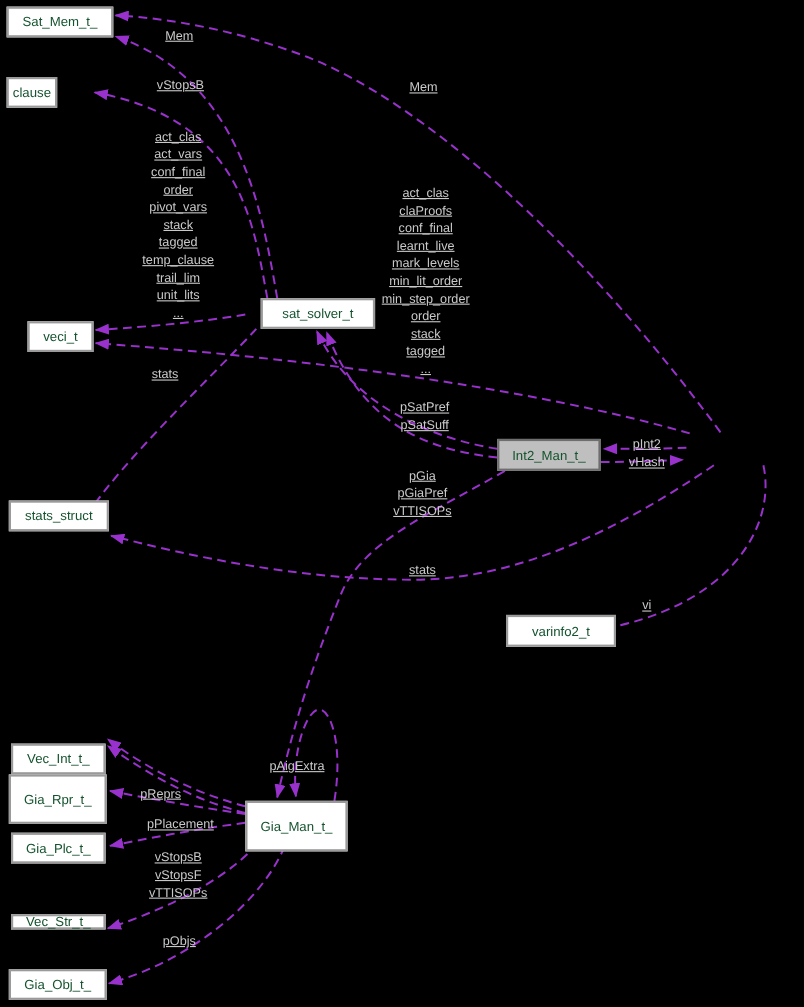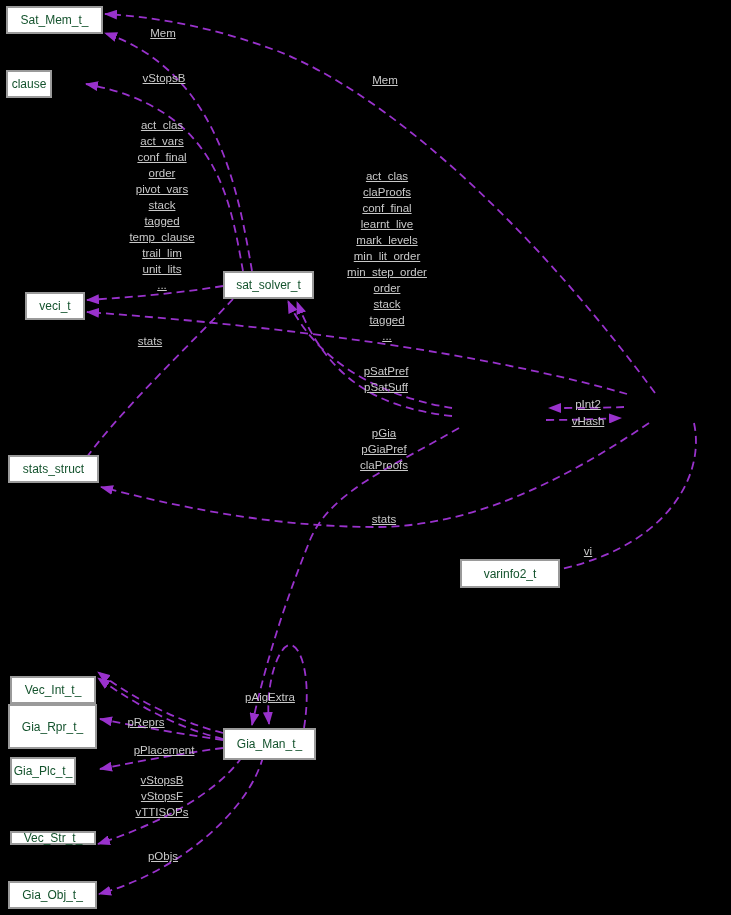--- a/index.html
+++ b/index.html
@@ -50,27 +50,28 @@
       <path d="M 223,740 C 182,734 140,727 100,719" marker-end="url(#arr)"></path>
       <path d="M 223,748 C 183,753 140,761 100,769" marker-end="url(#arr)"></path>
       <path d="M 242,757 C 215,795 158,824 98,844" marker-end="url(#arr)"></path>
       <path d="M 263,757 C 248,812 178,872 99,894" marker-end="url(#arr)"></path>
     </g>
   </svg>
 
   <div class="node" style="left:6px;top:6px;width:97px;height:28px">Sat_Mem_t_</div>
   <div class="node" style="left:6px;top:70px;width:46px;height:28px">clause</div>
   <div class="node" style="left:25px;top:292px;width:60px;height:28px">veci_t</div>
-  <div class="node" style="left:223px;top:271px;width:91px;height:28px">sat_solver_t</div>
+  <div class="node" style="left:237px;top:271px;width:104px;height:28px">sat_solver_t</div>
   <div class="node" style="left:8px;top:455px;width:91px;height:28px">stats_struct</div>
+  <div class="node main" style="left:452px;top:399px;width:94px;height:29px">Int2_Man_t_</div>
   <div class="node" style="left:460px;top:559px;width:100px;height:29px">varinfo2_t</div>
   <div class="node" style="left:10px;top:676px;width:86px;height:28px">Vec_Int_t_</div>
   <div class="node" style="left:8px;top:704px;width:89px;height:45px">Gia_Rpr_t_</div>
-  <div class="node" style="left:10px;top:757px;width:66px;height:28px">Gia_Plc_t_</div>
-  <div class="node" style="left:223px;top:728px;width:93px;height:32px">Gia_Man_t_</div>
+  <div class="node" style="left:10px;top:757px;width:86px;height:28px">Gia_Plc_t_</div>
+  <div class="node" style="left:223px;top:728px;width:93px;height:46px">Gia_Man_t_</div>
   <div class="node" style="left:10px;top:831px;width:86px;height:14px">Vec_Str_t_</div>
   <div class="node" style="left:8px;top:881px;width:89px;height:28px">Gia_Obj_t_</div>
 
   <div class="elabel" style="left:163px;top:25px">Mem</div>
   <div class="elabel" style="left:164px;top:70px">vStopsB</div>
   <div class="elabel" style="left:162px;top:117px">act_clas
 act_vars
 conf_final
 order
 pivot_vars
@@ -93,21 +94,21 @@
 tagged
 ...</div>
   <div class="elabel" style="left:150px;top:333px">stats</div>
   <div class="elabel" style="left:384px;top:511px">stats</div>
   <div class="elabel" style="left:386px;top:363px">pSatPref
 pSatSuff</div>
   <div class="elabel" style="left:588px;top:396px">pInt2</div>
   <div class="elabel" style="left:588px;top:413px">vHash</div>
   <div class="elabel" style="left:384px;top:425px">pGia
 pGiaPref
-claProofs</div>
+vTTISOPs</div>
   <div class="elabel" style="left:588px;top:543px">vi</div>
   <div class="elabel" style="left:270px;top:689px">pAigExtra</div>
   <div class="elabel" style="left:146px;top:714px">pReprs</div>
   <div class="elabel" style="left:164px;top:742px">pPlacement</div>
   <div class="elabel" style="left:162px;top:772px">vStopsB
 vStopsF
 vTTISOPs</div>
   <div class="elabel" style="left:163px;top:848px">pObjs</div>
 
 </div>

